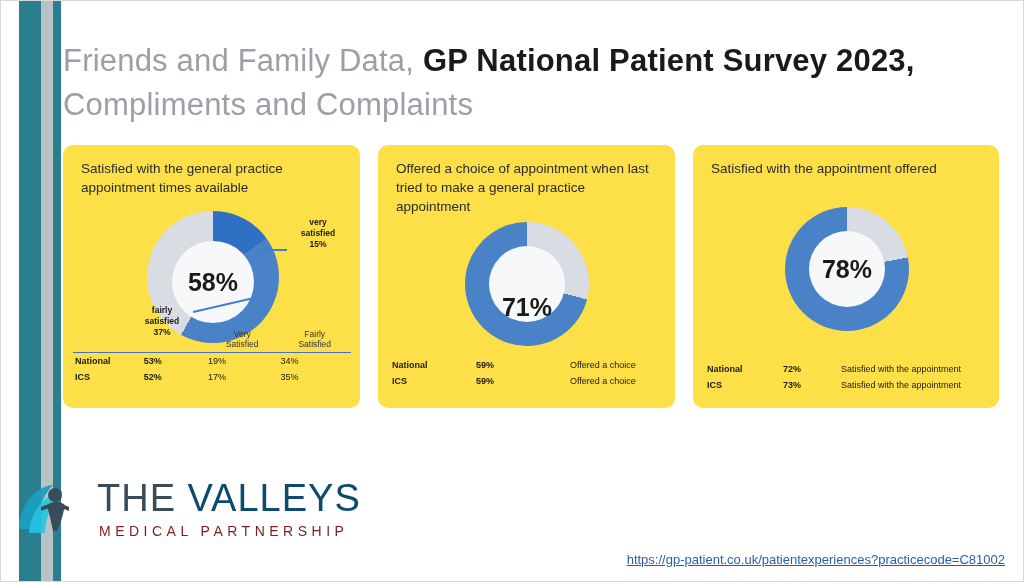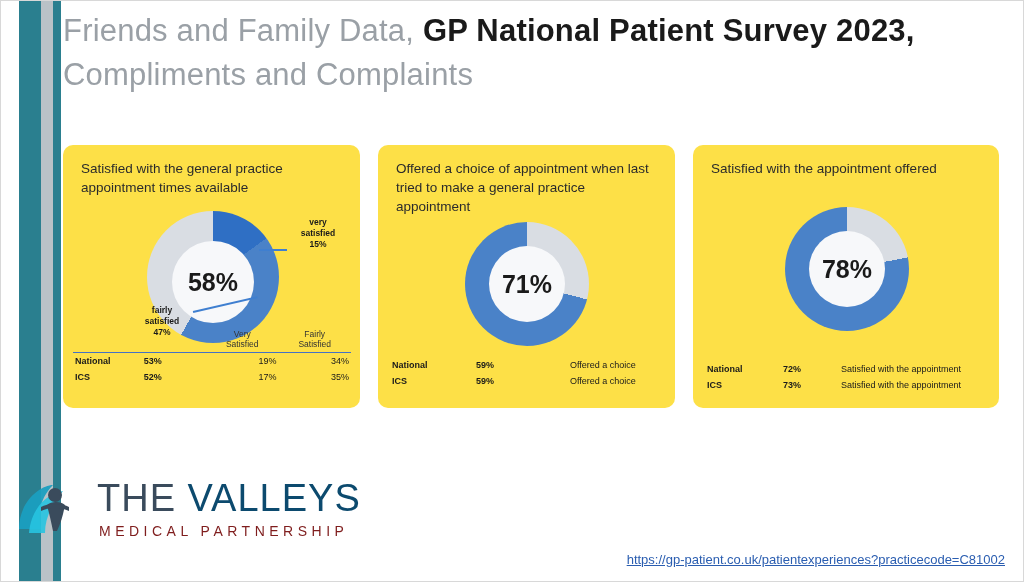--- a/index.html
+++ b/index.html
@@ -42,21 +42,21 @@
     top: 0;
     width: 8px;
     height: 582px;
     background: #2a7f8f;
   }
 
   
   .title {
     position: absolute;
     left: 62px;
-    top: 8px;
+    top: 38px;
     width: 930px;
     font-size: 31px;
     line-height: 44px;
     color: #9aa0a6;
     font-weight: 400;
     letter-spacing: 0.2px;
   }
   .title .bold {
     color: #1a1a1a;
     font-weight: bold;
@@ -136,21 +136,21 @@
   }
   .tbl .colhead {
     text-align: center;
     font-size: 8.5px;
     color: #333;
     line-height: 10px;
   }
   .underline-row td {
     border-bottom: 1.5px solid #4472c4;
   }
-  .tbl .c { text-align: right; }
+  .tbl .c { text-align: left; }
 
   
   #logo {
     position: absolute;
     left: 10px;
     top: 470px;
     width: 370px;
     height: 82px;
   }
   .logo-text {
@@ -209,21 +209,21 @@
     <div class="anno" style="left:224px; top:72px; width:62px;">
       <span>very</span><br>
       <span>satisfied</span><br>
       <span>15%</span>
     </div>
     <div class="leader" style="left:196px; top:104px; width:28px; height:1.5px;"></div>
 
     <div class="anno" style="left:68px; top:160px; width:62px;">
       <span>fairly</span><br>
       <span>satisfied</span><br>
-      <span>47%</span>
+      <span>37%</span>
     </div>
     <div class="leader" style="left:130px; top:166px; width:66px; height:1.5px; transform:rotate(-13deg); transform-origin:left center;"></div>
 
     <table class="tbl" style="left:10px; top:181px; width:278px;">
       <tbody>
           <tr class="underline-row">
         <td style="width:66px;"></td>
         <td style="width:62px;"></td>
         <td class="colhead" style="width:70px;">
           <span>Very</span><br>
@@ -248,21 +248,21 @@
       </tr>
     </tbody>
       </table>
   </div>
 
   <div class="card" id="card2">
     <div class="card-title">Offered a choice of appointment when last tried to make a general practice appointment</div>
 
     <div class="donut-wrap" style="left:87px; top:77px;">
       <div class="donut" style="width:124px;height:124px;background:conic-gradient(#d9dde3 0deg 104.4deg, #4a82c8 104.4deg 360deg);">
-        <div class="donut-hole" style="left:24px;top:24px;width:76px;height:76px;">
+        <div class="donut-hole" style="left:24px;top:24px;width:76px;height:76px;align-items:flex-end;">
           <span class="donut-label">71%</span>
         </div>
       </div>
     </div>
 
     <table class="tbl" style="left:12px; top:212px; width:276px;">
       <tbody>
           <tr>
         <td class="rowhead" style="width:80px;">National</td>
         <td class="rowhead" style="width:90px;">59%</td>

